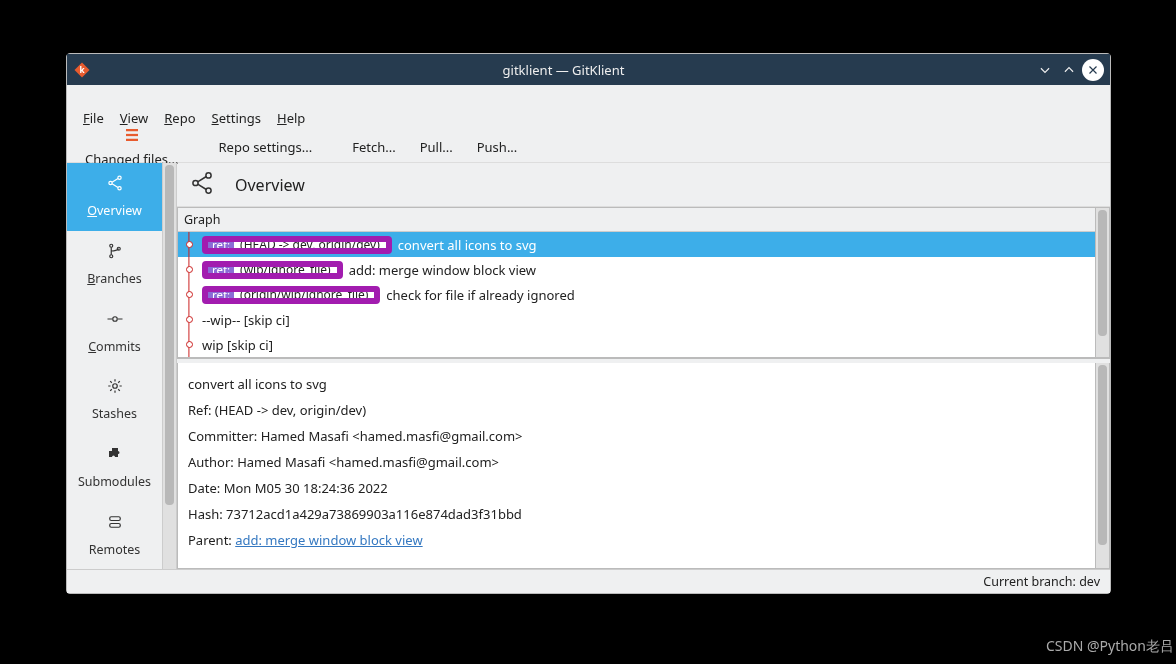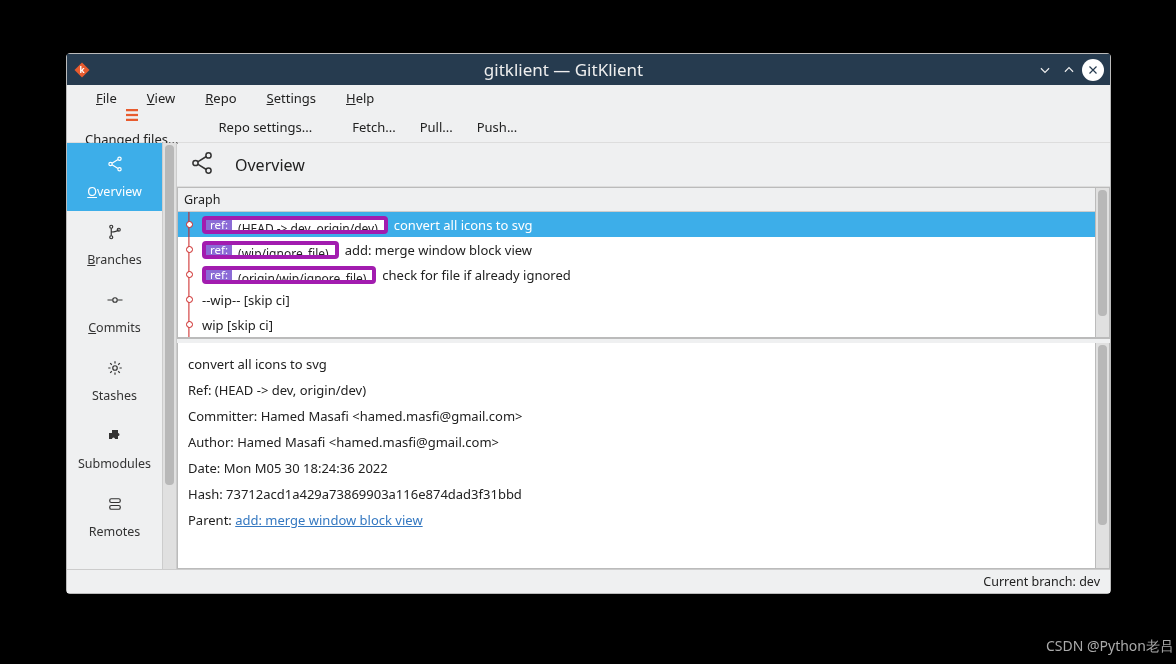--- a/index.html
+++ b/index.html
@@ -2,25 +2,25 @@
 <html><head>
 <meta charset="utf-8">
 <style>
   * { box-sizing: border-box; }
   html, body { margin: 0; padding: 0; height: 100%; width: 100%; background: #000; font-family: "Noto Sans", "Segoe UI", sans-serif; font-size: 13px; color: #222; }
   .desktop { width: 1176px; height: 664px; position: relative; background: #000; overflow: hidden; }
   .window { position: absolute; left: 66px; top: 53px; width: 1045px; height: 541px; background: #eff0f1; border: 1px solid #bbb; border-radius: 4px; box-shadow: 0 6px 18px rgba(0,0,0,.5); display: flex; flex-direction: column; }
   
   .titlebar { height: 31px; background: #263b4f; color: #eee; display: flex; align-items: center; padding: 0 6px; }
   .titlebar .winicon { width: 18px; height: 18px; display: flex; align-items: center; justify-content: center; margin-right: 4px; }
-  .titlebar .title { flex: 1; text-align: center; font-size: 17px; }
+  .titlebar .title { flex: 1; text-align: center; font-size: 13px; }
   .titlebar .ctl { width: 22px; height: 22px; display: flex; align-items: center; justify-content: center; margin-left: 2px; color: #eee; }
   .titlebar .ctl.close { background: #fff; border-radius: 50%; color: #263b4f; }
   
-  .menubar { height: 26px; display: flex; align-items: center; padding: 0 21px; gap: 14px; background: #eff0f1; }
+  .menubar { height: 26px; display: flex; align-items: center; padding: 0 8px; gap: 0; background: #eff0f1; margin-top: 20px; }
   .menubar .mitem { padding: 3px 8px; border-radius: 2px; }
   
   .toolbar { height: 32px; display: flex; align-items: center; padding: 0 8px; gap: 4px; background: #eff0f1; border-bottom: 1px solid #ddd; }
   .toolbar .tbtn { padding: 4px 10px; border-radius: 2px; display: flex; align-items: center; gap: 6px; flex-direction: column; }
   .tb-sep { width: 12px; }
   .tb-icon svg { width: 18px; height: 18px; display: block; }
   
   .body { flex: 1; display: flex; min-height: 0; }
   .sidebar-wrap { width: 110px; display: flex; }
   .sidebar { flex:1; display: flex; flex-direction: column; border-right: 1px solid #ccc; background: #eff0f1; }
@@ -37,21 +37,21 @@
   .main-head .mtitle { font-size: 16px; }
   .graphpane { display: flex; height: 152px; border-bottom: 1px solid #bbb; }
   .graphbody { flex:1; display: flex; flex-direction: column; background: #fff; border: 1px solid #bbb; margin: 0 0 0 0; }
   .graph-header { height: 32px; padding: 1px 6px; border-bottom: 1px solid #ccc; background: #eff0f1; font-size: 12.5px; display:flex; align-items:center; }
   .commit-row { height: 25px; display: flex; align-items: center; gap: 6px; padding: 0 4px; font-size: 13px; }
   .commit-row.selected { background: #3daee9; color: #fff; }
   .commit-row .dotcol { width: 14px; display: flex; justify-content: center; position: relative; height: 100%; align-items:center; }
   .commit-row .dotcol::before { content: ""; position:absolute; left:50%; top:0; bottom:0; width:1.2px; background:#cc2222; transform:translateX(-50%); }
   .commit-row.selected .dotcol::before { background:#cc2222; }
   .commit-row .dot { width:7px; height:7px; border-radius:50%; background:#fff; border:1.2px solid #cc2222; z-index:1; }
-  .ref-badge { display: inline-flex; border: 4px solid #a21caf; border-radius: 4px; background: #fff; color:#222; overflow: hidden; height:18px; font-size:12px; }
+  .ref-badge { display: inline-flex; align-items: center; border: 6px solid #a21caf; border-radius: 4px; background: #fff; color:#222; overflow: hidden; height:18px; font-size:12px; }
   .ref-badge .reflbl { background:#8b6bd6; color:#fff; padding: 0 4px; display:inline-flex; align-items:center; height:100%; font-size:11.5px;}
   .ref-badge .reftxt { padding: 0 6px; }
   .graph-scroll { width: 14px; background:#e0e0e0; position:relative; border:1px solid #bbb; border-left:0; }
   .graph-scroll .thumb { position:absolute; left:2px; right:2px; top:2px; height: 126px; background:#b8b8b8; border-radius:4px; }
   .detailpane { flex:1; display:flex; min-height:0; }
   .detail { flex:1; background:#fff; border:1px solid #bbb; border-top:0; padding: 8px 10px; font-size:13px; line-height: 2; overflow:hidden; }
   .detail .plink { color:#3478c1; text-decoration: underline; }
   .detail-scroll { width:14px; background:#e0e0e0; position:relative; border:1px solid #bbb; border-left:0; border-top:0;}
   .detail-scroll .thumb { position:absolute; left:2px; right:2px; top:2px; height: 180px; background:#b8b8b8; border-radius:4px;}
   

